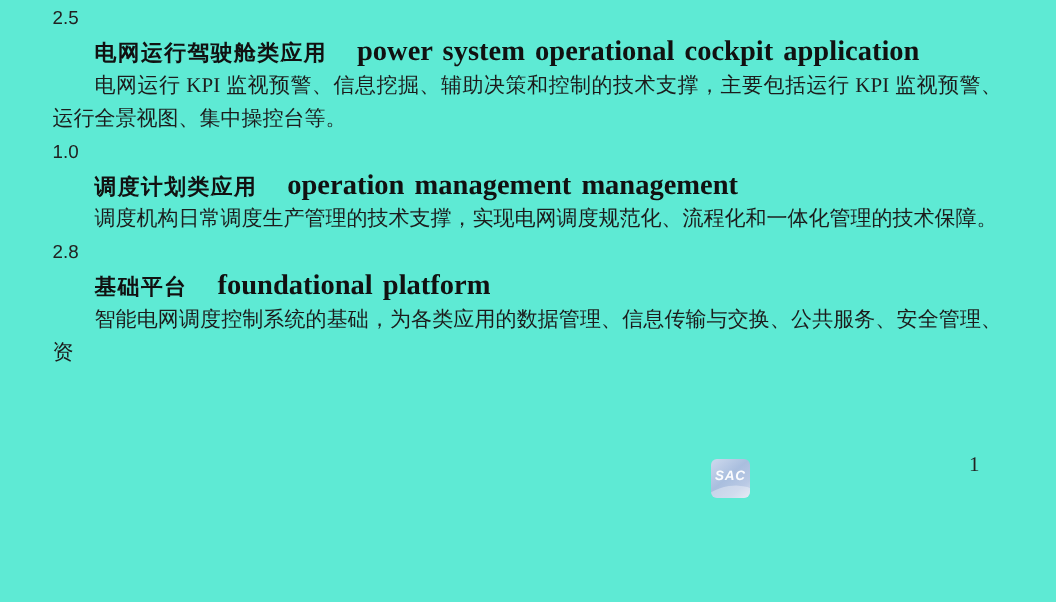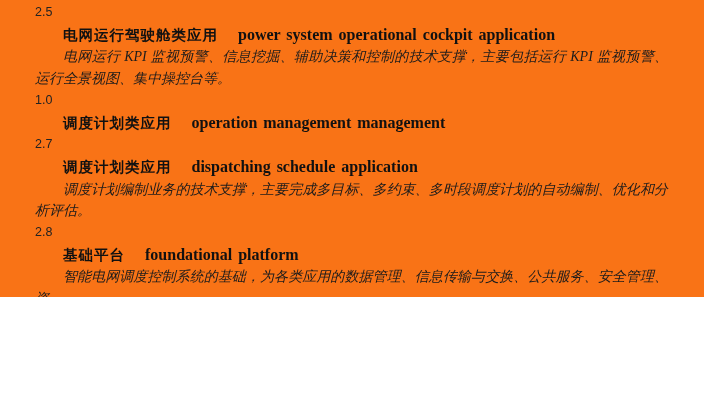--- a/index.html
+++ b/index.html
@@ -3,22 +3,22 @@
 <meta charset="utf-8">
 <style>
   * { margin: 0; padding: 0; box-sizing: border-box; }
   html, body { background: #ffffff; }
   body {
     width: 704px; height: 401px;
     font-family: "Liberation Serif", "DejaVu Serif", serif;
   }
   .page {
     position: relative;
-    width: 704px; height: 297px;
-    background: #f97316;
+    width: 704px; height: 401px;
+    background: #5eead4;
     overflow: hidden;
     color: #1c1c1c;
   }
   .content {
     position: absolute;
     left: 35px; top: 2px;
     width: 633px;
   }
   .section-number {
     font-family: "Liberation Sans", "DejaVu Sans", sans-serif;
@@ -33,33 +33,32 @@
     white-space: nowrap;
   }
   .term-cn {
     font-family: "DejaVu Sans", "Liberation Sans", sans-serif;
     font-size: 14.5px;
     letter-spacing: 1px;
     color: #111111;
   }
   .term-en {
     font-family: "Liberation Serif", "DejaVu Serif", serif;
-    font-size: 16px;
+    font-size: 19px;
     margin-left: 16px;
     color: #111111;
     word-spacing: 2px;
   }
   .definition {
     font-family: "Liberation Serif", "DejaVu Serif", serif;
     font-size: 14px;
     line-height: 21.7px;
     text-align: justify;
     text-indent: 28px;
     color: #1c1c1c;
-    font-style: italic;
   }
   .watermark-badge {
     position: absolute;
     left: 474px; top: 306px;
     width: 26px; height: 26px;
     border-radius: 4px;
     background: linear-gradient(140deg, #cfdaee 0%, #a9bede 45%, #b9c9e4 75%, #d8e1f0 100%);
     display: flex;
     align-items: center;
     justify-content: center;
@@ -105,30 +104,23 @@
       </div>
       <p class="definition">电网运行 KPI 监视预警、信息挖掘、辅助决策和控制的技术支撑，主要包括运行 KPI 监视预警、运行全景视图、集中操控台等。</p>
     </div>
 
     <div class="section">
       <div class="section-number">1.0</div>
       <div class="term-line">
         <span class="term-cn">调度计划类应用</span>
         <span class="term-en">operation management management</span>
       </div>
+      <p class="definition">调度机构日常调度生产管理的技术支撑，实现电网调度规范化、流程化和一体化管理的技术保障。</p>
     </div>
 
-    <div class="section">
-      <div class="section-number">2.7</div>
-      <div class="term-line">
-        <span class="term-cn">调度计划类应用</span>
-        <span class="term-en">dispatching schedule application</span>
-      </div>
-      <p class="definition">调度计划编制业务的技术支撑，主要完成多目标、多约束、多时段调度计划的自动编制、优化和分析评估。</p>
-    </div>
 
     <div class="section">
       <div class="section-number">2.8</div>
       <div class="term-line">
         <span class="term-cn">基础平台</span>
         <span class="term-en">foundational platform</span>
       </div>
       <p class="definition">智能电网调度控制系统的基础，为各类应用的数据管理、信息传输与交换、公共服务、安全管理、资</p>
     </div>
 

